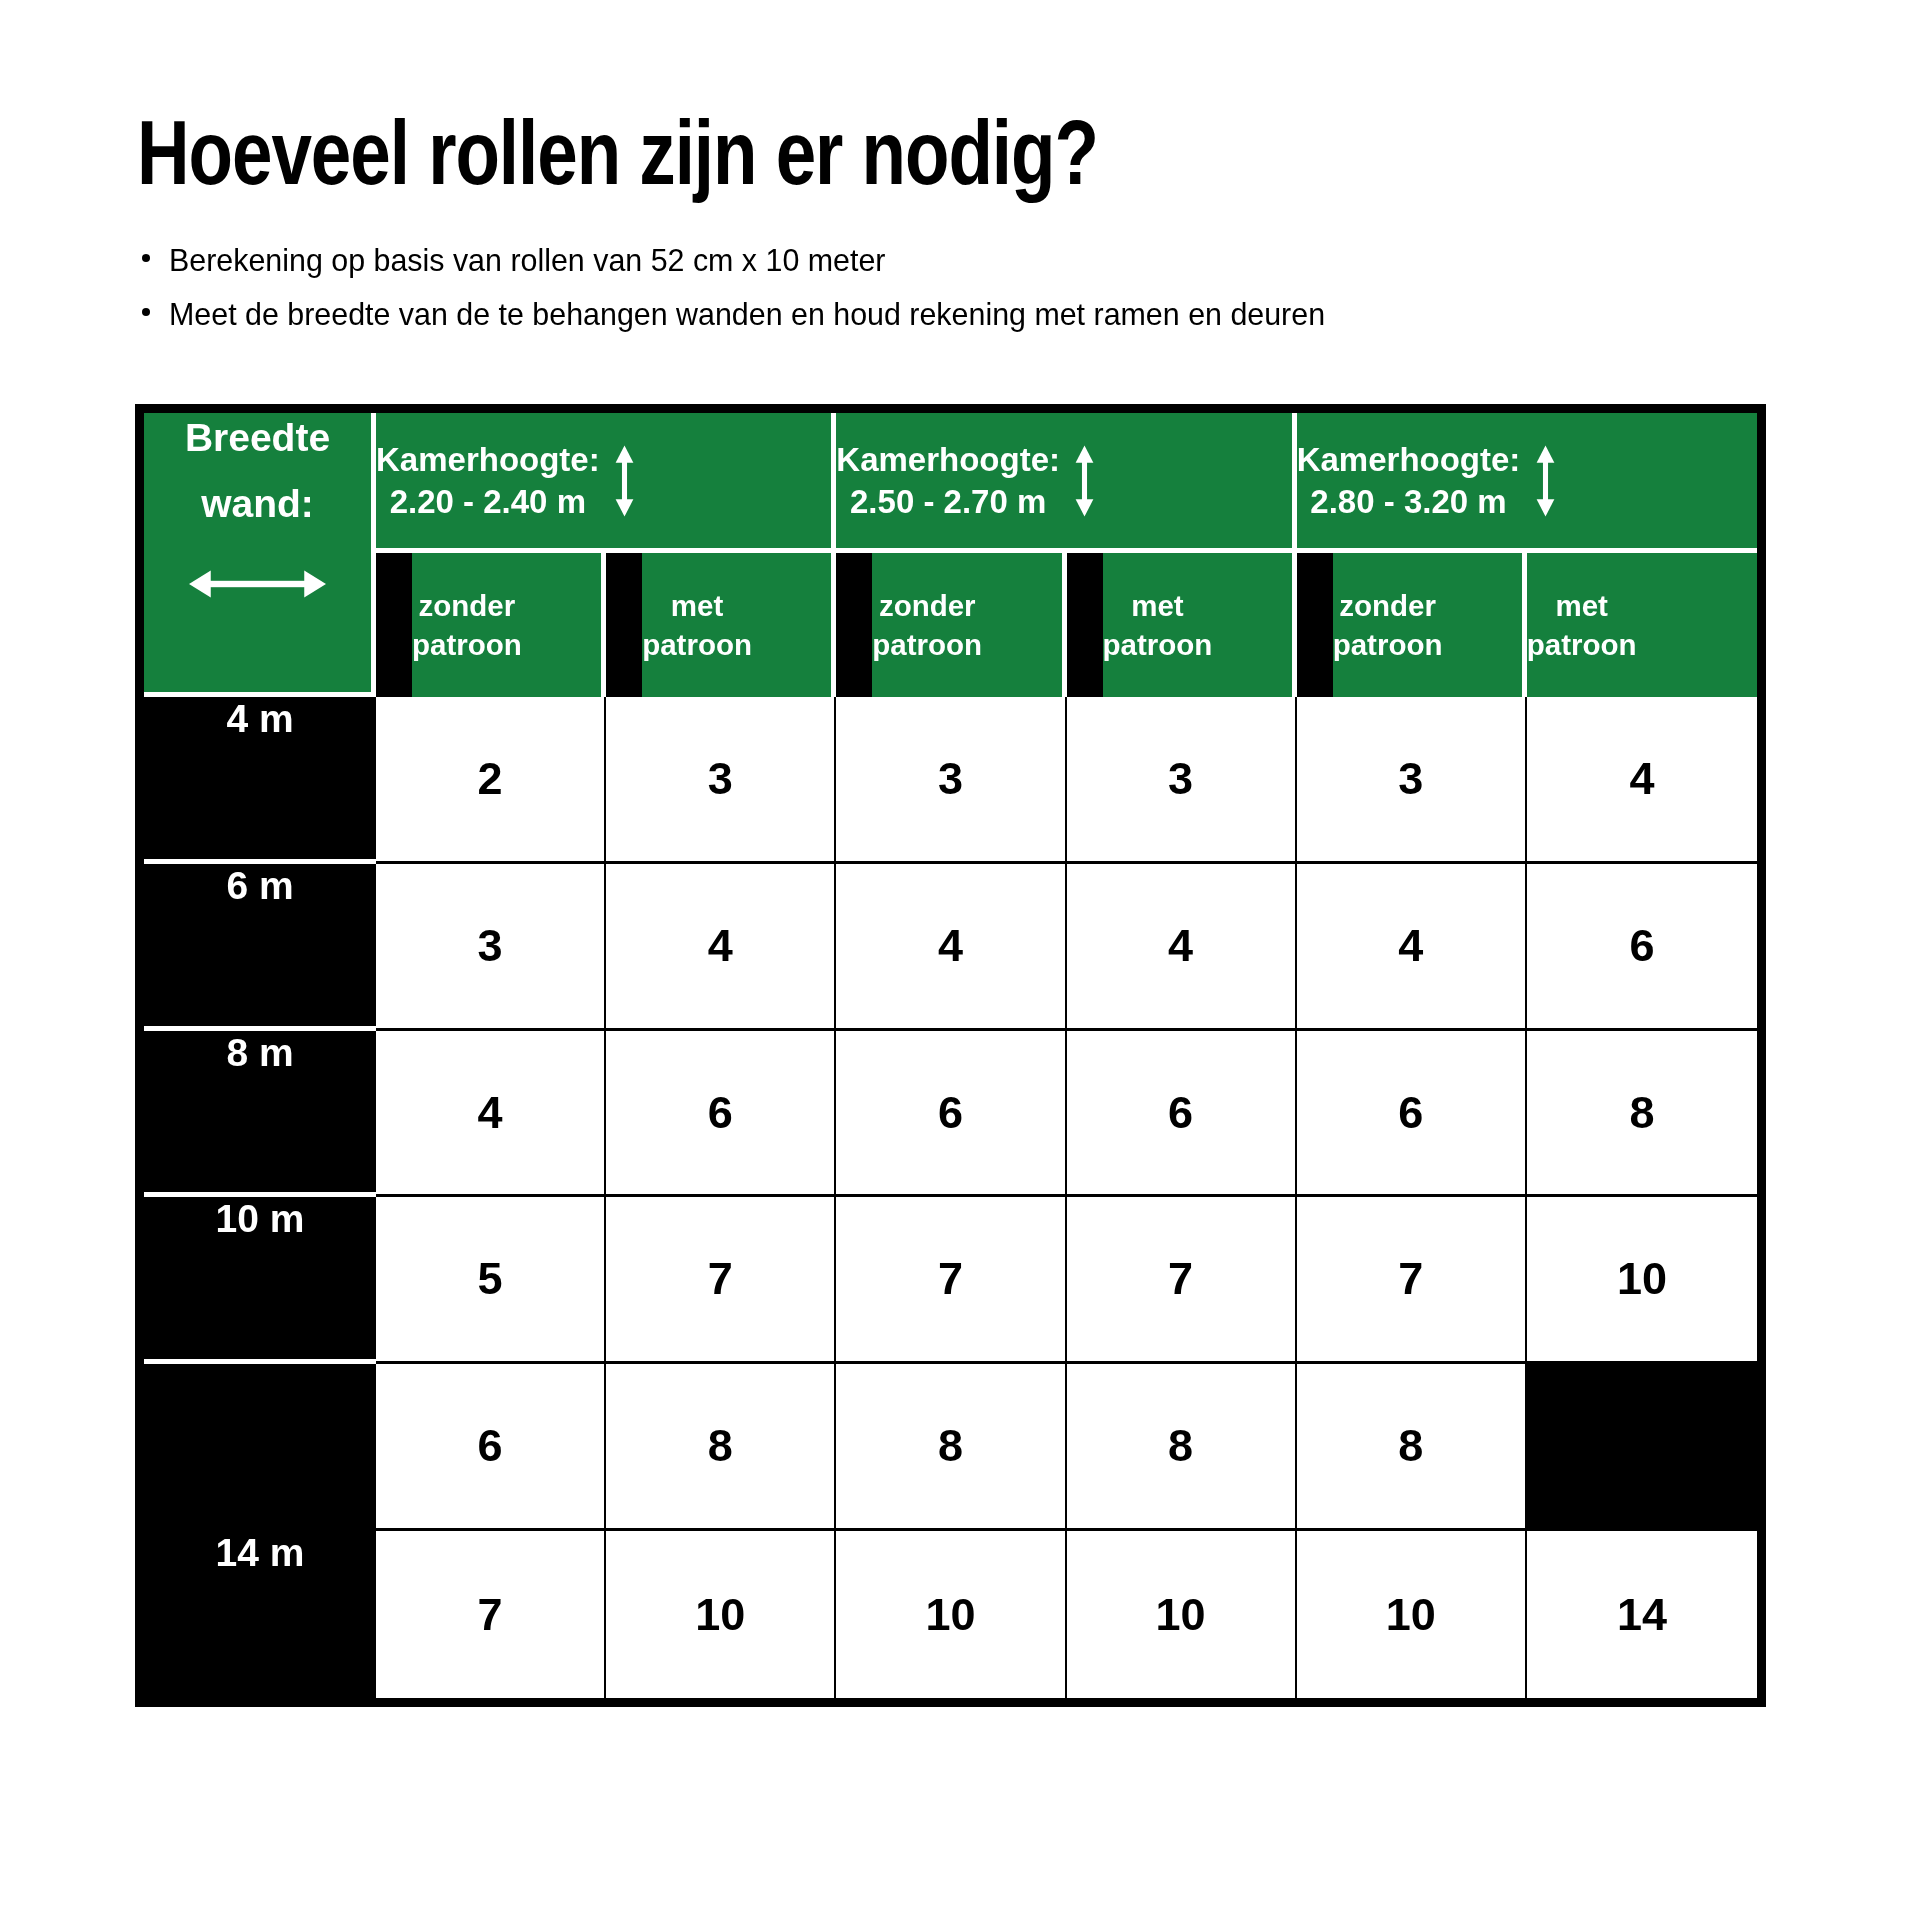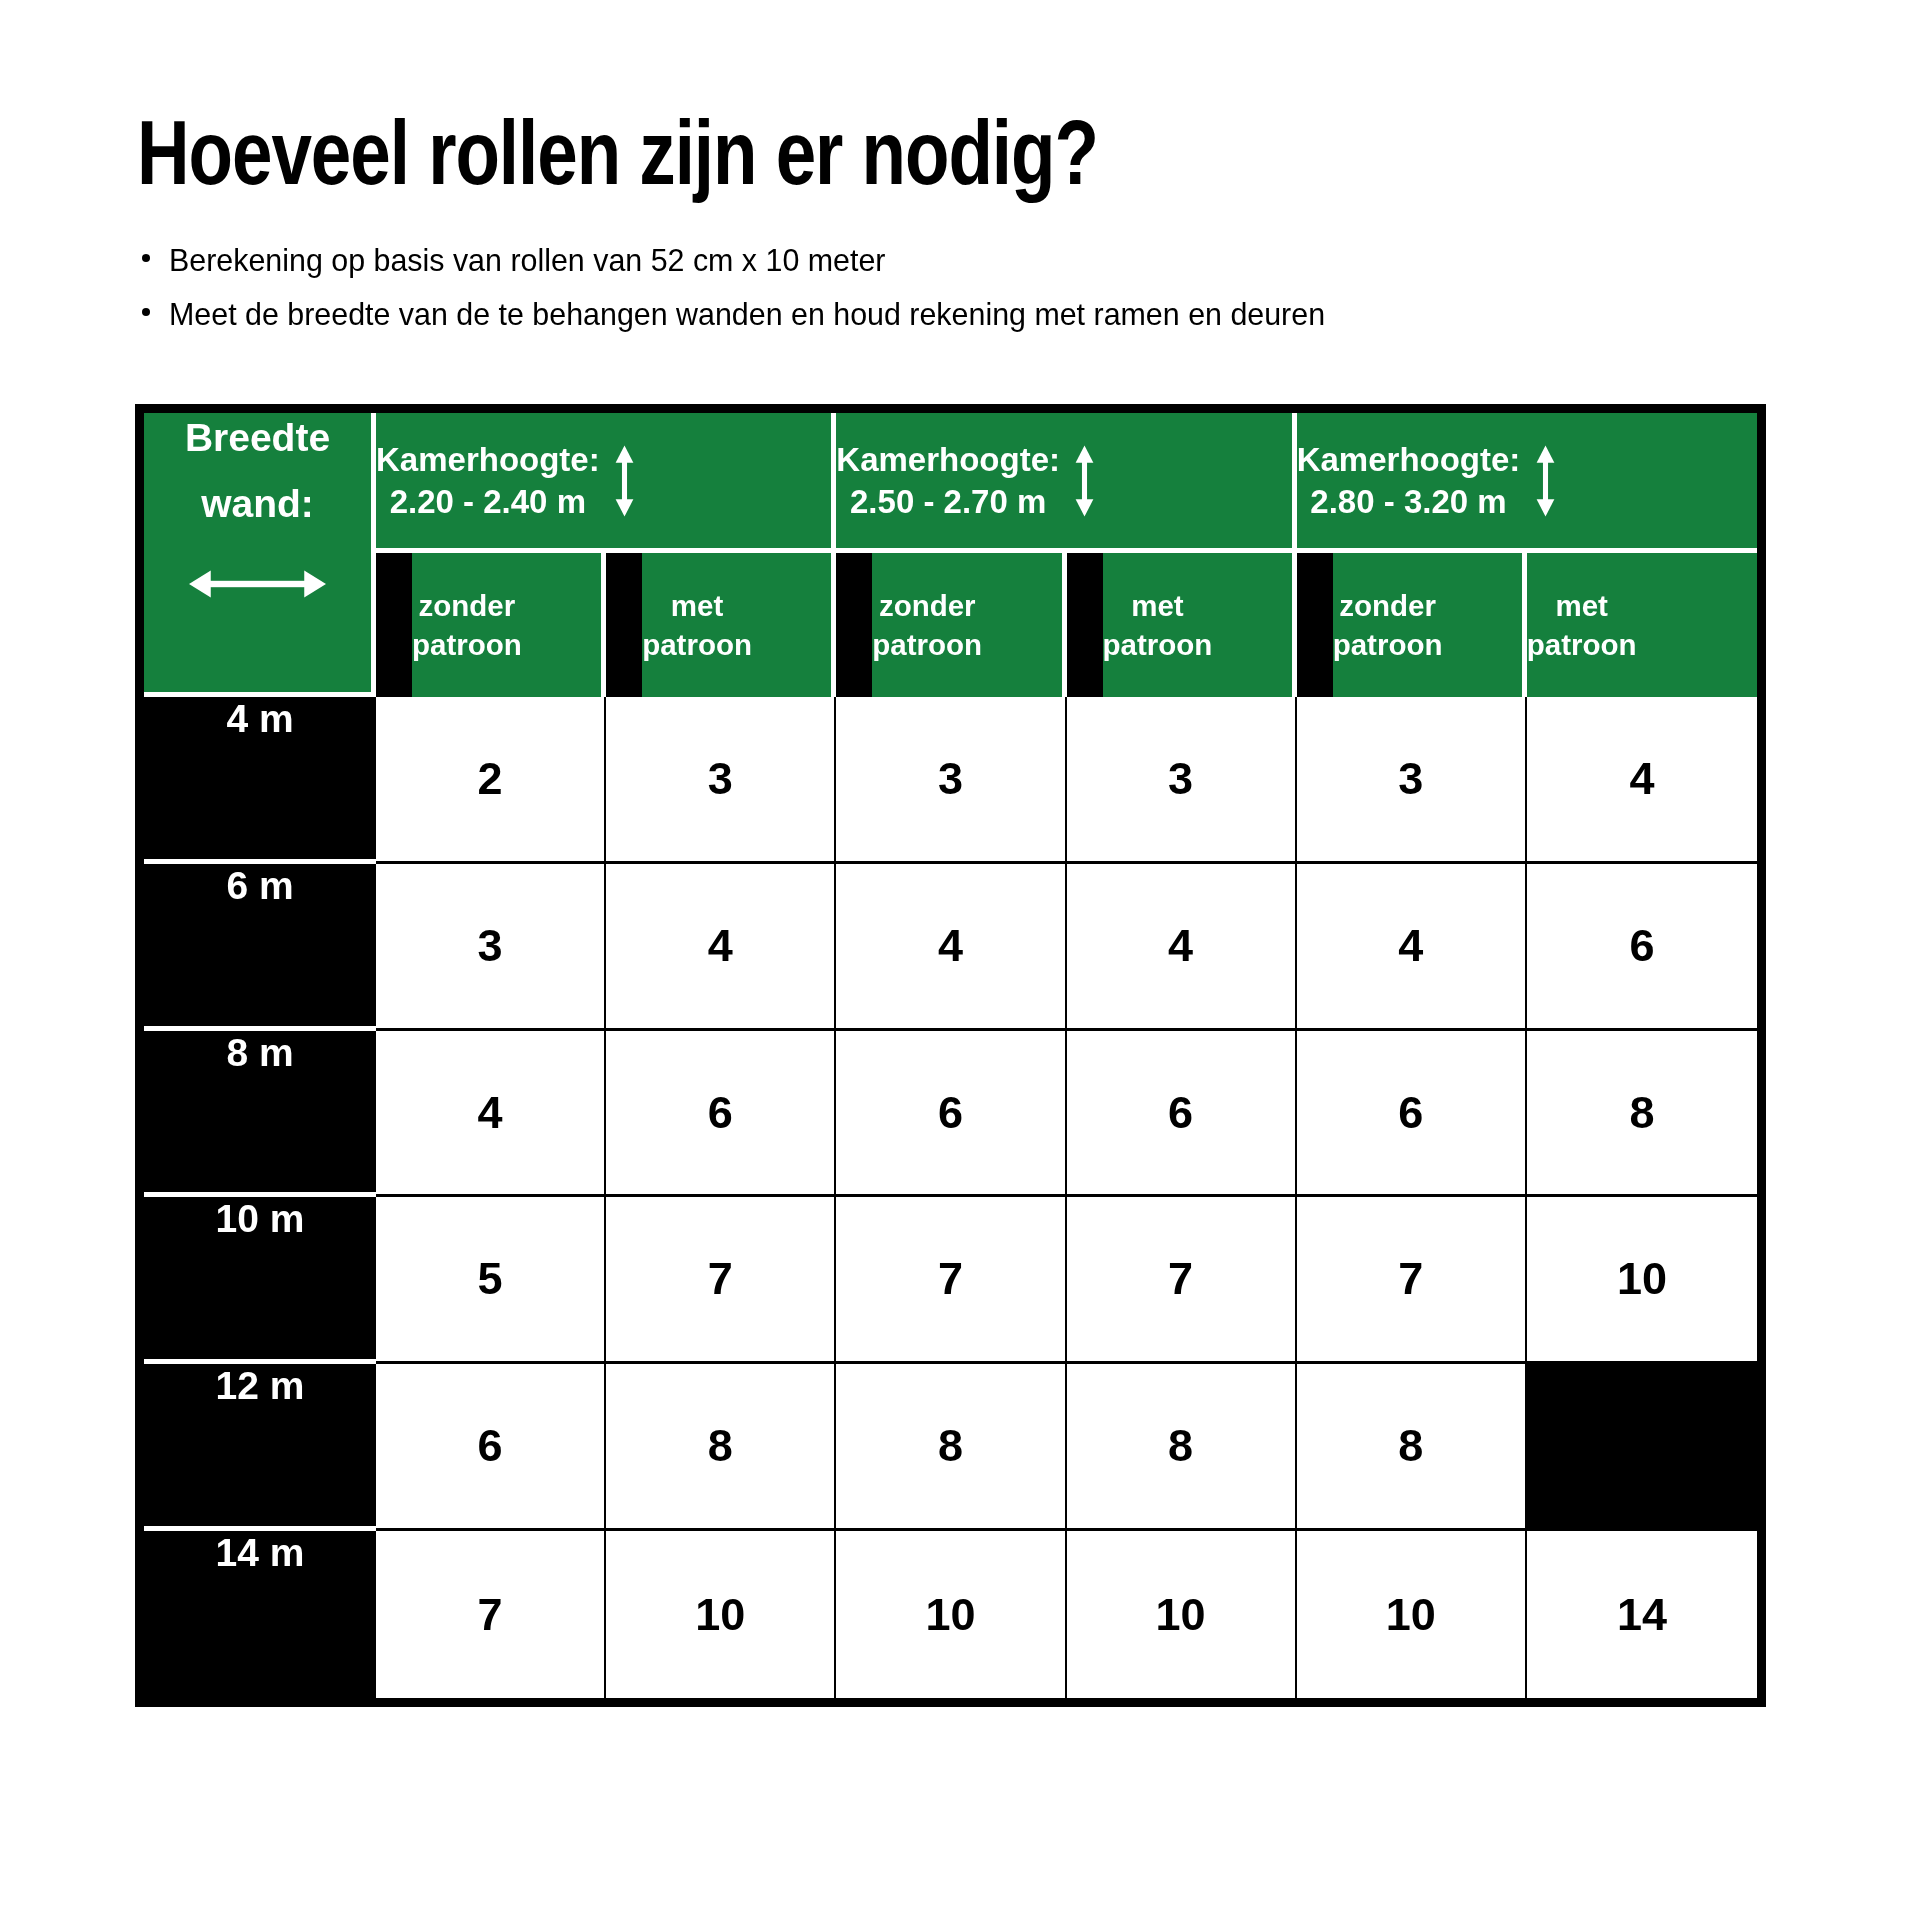--- a/index.html
+++ b/index.html
@@ -188,23 +188,20 @@
       <div class="c-d db" style="grid-area: 5 / 7;">8</div>
       <div class="c-rl rsep" style="grid-area: 6 / 1;">
         <span>10 m</span>
       </div>
       <div class="c-d dr db" style="grid-area: 6 / 2;">5</div>
       <div class="c-d dr db" style="grid-area: 6 / 3;">7</div>
       <div class="c-d dr db" style="grid-area: 6 / 4;">7</div>
       <div class="c-d dr db" style="grid-area: 6 / 5;">7</div>
       <div class="c-d dr db" style="grid-area: 6 / 6;">7</div>
       <div class="c-d db" style="grid-area: 6 / 7;">10</div>
-      <div class="c-rl rsep" style="grid-area: 7 / 1;">
-        <span>12 m</span>
-      </div>
       <div class="c-d dr db" style="grid-area: 7 / 2;">6</div>
       <div class="c-d dr db" style="grid-area: 7 / 3;">8</div>
       <div class="c-d dr db" style="grid-area: 7 / 4;">8</div>
       <div class="c-d dr db" style="grid-area: 7 / 5;">8</div>
       <div class="c-d dr db" style="grid-area: 7 / 6;">8</div>
       <div class="c-rl" style="grid-area: 8 / 1;">
         <span>14 m</span>
       </div>
       <div class="c-d dr" style="grid-area: 8 / 2;">7</div>
       <div class="c-d dr" style="grid-area: 8 / 3;">10</div>

